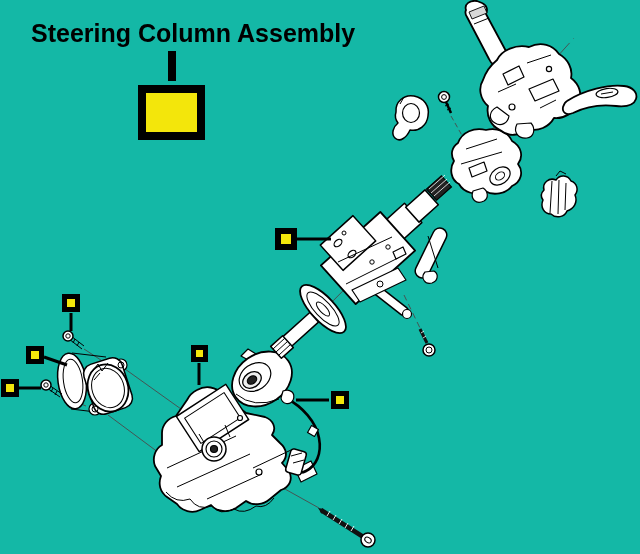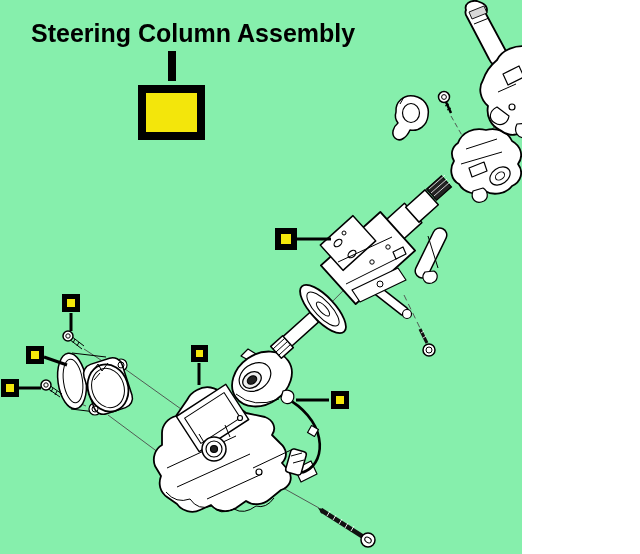--- a/index.html
+++ b/index.html
@@ -1,17 +1,17 @@
 <!DOCTYPE html>
 <html><head>
 <meta charset="utf-8">
 <title>Steering Column Assembly</title>
 <style>
   html,body{margin:0;padding:0;background:#fff;}
-  #stage{position:relative;width:522px;height:554px;background:#86efac;overflow:hidden;
+  #stage{position:relative;width:640px;height:554px;background:#14b8a6;overflow:hidden;
          font-family:"Liberation Sans",sans-serif;}
   #diagram-title{position:absolute;left:31px;top:19px;font-size:25px;font-weight:bold;
                  color:#000;white-space:nowrap;letter-spacing:0;}
   svg{position:absolute;left:0;top:0;}
   .ol{fill:#fff;stroke:#000;stroke-width:1.8;stroke-linejoin:round;}
   .ol2{fill:#fff;stroke:#000;stroke-width:1.5;stroke-linejoin:round;}
   .dt{fill:none;stroke:#000;stroke-width:1;stroke-linejoin:round;}
   .dt2{fill:#fff;stroke:#000;stroke-width:1.2;stroke-linejoin:round;}
   .guide{stroke:#4a4a4a;stroke-width:0.9;fill:none;}
   .dark{fill:#222;stroke:#000;stroke-width:1.2;}

